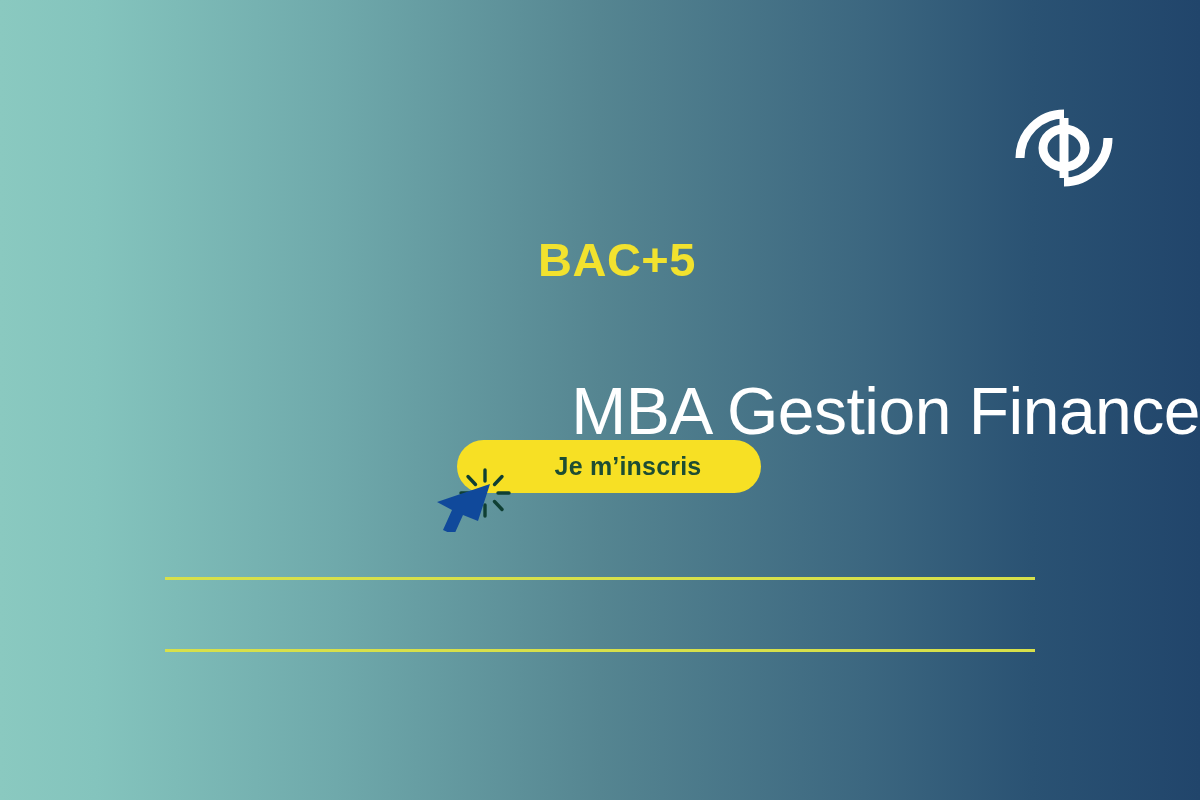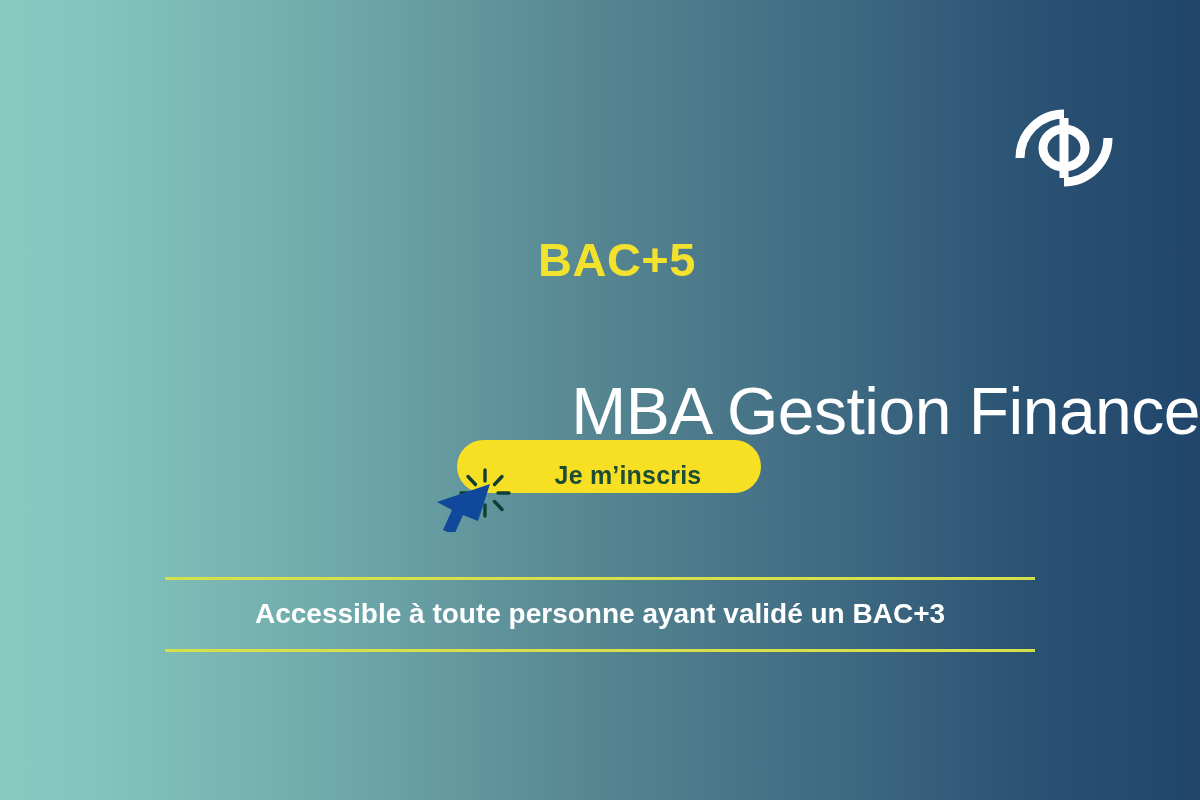--- a/index.html
+++ b/index.html
@@ -86,21 +86,21 @@
     width: 304px;
     height: 53px;
     border: none;
     border-radius: 27px;
     background: #f7e024;
     color: #1d4d33;
     font-family: "Liberation Sans", sans-serif;
     font-size: 25px;
     font-weight: bold;
     letter-spacing: 0.2px;
-    padding: 9px 0 0 38px;
+    padding: 0 0 0 38px;
     text-align: center;
     cursor: pointer;
     box-sizing: border-box;
     line-height: 53px;
   }
 
   
   #pointer {
     position: absolute;
     left: 437px;
@@ -176,18 +176,17 @@
           <line x1="57.5" y1="54.5" x2="65" y2="62.5"></line>
           <line x1="48" y1="58" x2="48" y2="69"></line>
         </g>
 
         <path d="M 53 37 L 0 55 L 15 63 L 6 83 L 17 88 L 26 68 L 41 74 Z" fill="#10499b"></path>
       </svg>
     </div>
 
     <div class="rule" id="rule-top"></div>
 
-    <div id="tagline">Accessible à toute personne ayant validé un BAC+3</div>
 
     <div class="rule" id="rule-bottom"></div>
 
   </div>
 </div>
 
 </body></html>

